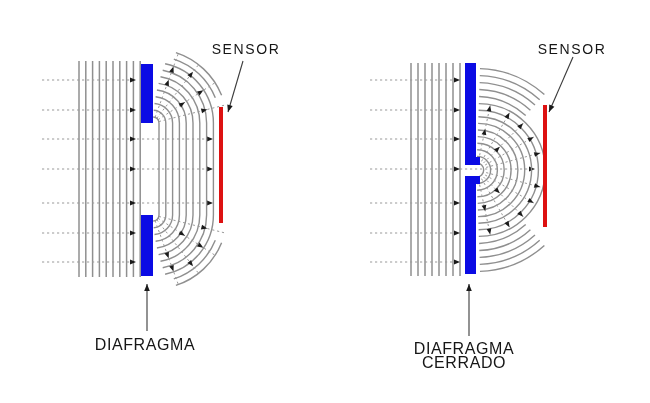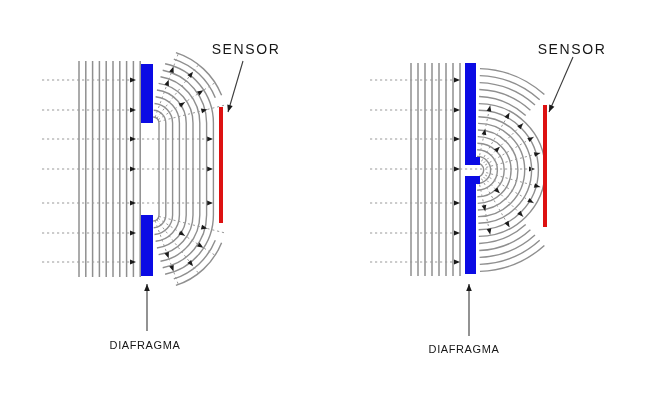--- a/index.html
+++ b/index.html
@@ -7,21 +7,21 @@
   .stage{
     position:relative;width:650px;height:403px;background:#fff;overflow:hidden;
     font-family:"Liberation Sans","DejaVu Sans",sans-serif;
   }
   .stage svg{position:absolute;left:0;top:0;}
   .label{
     position:absolute;transform:translateX(-50%);
     color:#161616;white-space:nowrap;text-align:center;
   }
   .label.sensor{font-size:14px;letter-spacing:1.6px;font-weight:400;}
-  .label.diaphragm{font-size:11px;line-height:14px;letter-spacing:0.6px;font-weight:400;}
+  .label.diaphragm{font-size:16px;line-height:14px;letter-spacing:0.6px;font-weight:400;}
 </style>
 </head>
 <body style="background: rgb(255, 255, 255);">
 
 <div class="stage" style="color: rgb(22, 22, 22);">
   <svg id="scene" width="650" height="403" viewBox="0 0 650 403">
       <g>
         <line x1="79" y1="61" x2="79" y2="277" stroke="#8f8f8f" stroke-width="1.5" stroke-linecap="butt"></line>
         <line x1="85.8" y1="61" x2="85.8" y2="277" stroke="#8f8f8f" stroke-width="1.5" stroke-linecap="butt"></line>
         <line x1="92.6" y1="61" x2="92.6" y2="277" stroke="#8f8f8f" stroke-width="1.5" stroke-linecap="butt"></line>
@@ -219,14 +219,15 @@
   <div class="label sensor" style="left:246px;top:41px">SENSOR</div>
 
   <div class="label sensor" style="left:572px;top:41px">SENSOR</div>
 
   <div class="label diaphragm" style="left:145px;top:338px">
     <div>DIAFRAGMA</div>
   </div>
 
   <div class="label diaphragm" style="left:464px;top:342px">
     <div>DIAFRAGMA</div>
+    <div>CERRADO</div>
   </div>
 </div>
 
 </body></html>

